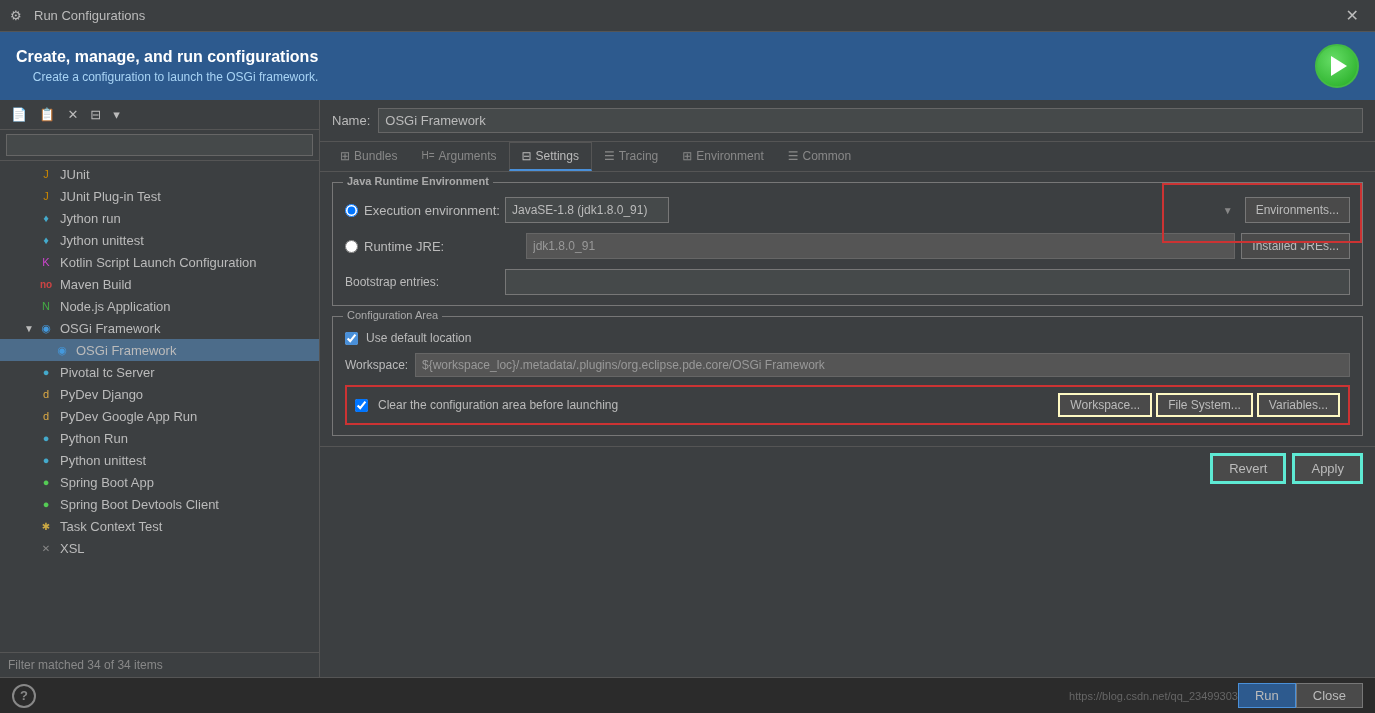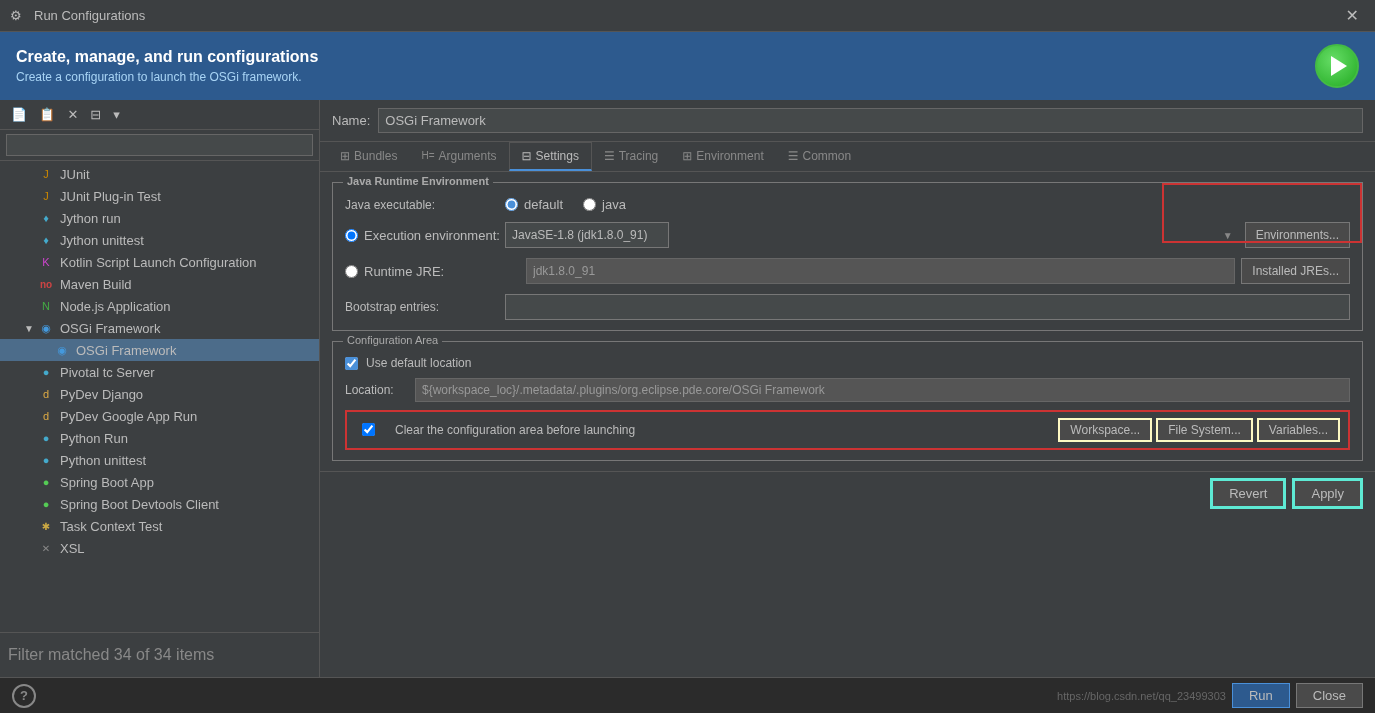--- a/index.html
+++ b/index.html
@@ -28,21 +28,21 @@
     
     .header {
       background: #2d5a8e;
       padding: 10px 16px 10px 16px;
       display: flex;
       align-items: center;
       justify-content: space-between;
       min-height: 68px;
     }
     .header-text h2 { color: white; font-size: 16px; font-weight: bold; margin-bottom: 4px; }
-    .header-text p { color: #a8d4f5; font-size: 12px; }
+    .header-text p { color: #a8d4f5; font-size: 12px; text-align: right; }
     .header-run-btn {
       width: 44px; height: 44px;
       background: radial-gradient(circle at 40% 35%, #66dd66, #22aa22);
       border-radius: 50%;
       display: flex; align-items: center; justify-content: center;
       border: 2px solid #44bb44;
       cursor: pointer;
     }
     .header-run-btn::after {
       content: '';
@@ -126,22 +126,22 @@
       font-size: 11px;
       flex-shrink: 0;
     }
     .list-item .expand-arrow {
       width: 12px;
       margin-right: 2px;
       font-size: 10px;
     }
     .sidebar-footer {
       border-top: 1px solid #555;
-      padding: 13px 8px;
-      font-size: 16px;
+      padding: 5px 8px;
+      font-size: 12px;
       color: #888;
     }
 
     
     .content {
       flex: 1;
       background: #3c3f41;
       display: flex;
       flex-direction: column;
       overflow: hidden;
@@ -359,24 +359,23 @@
     }
 
     .clear-row {
       display: flex;
       align-items: center;
       border: 2px solid #cc3333;
       padding: 6px 8px;
     }
     .clear-checkbox-area {
       display: flex;
-      align-items: flex-start;
-      gap: 20px;
-      flex: 1;
-      margin-left: 7px;
+      align-items: flex-end;
+      gap: 10px;
+      flex: 1;
     }
     .clear-buttons {
       display: flex;
       gap: 4px;
     }
     .clear-btn {
       background: #4a4a4a;
       border: 2px solid #fef9c3;
       color: #bbbbbb;
       padding: 3px 10px;
@@ -421,21 +420,20 @@
       align-items: center;
       justify-content: center;
       color: #888;
       font-size: 13px;
       cursor: pointer;
       font-weight: bold;
     }
     .footer-right {
       display: flex;
       align-items: center;
-      gap: 6px;
     }
     .footer-url {
       color: #666;
       font-size: 11px;
     }
     .footer-btn {
       background: #4a4a4a;
       border: 1px solid #777;
       color: #bbbbbb;
       padding: 4px 16px;
@@ -614,33 +612,20 @@
     </div>
 
     <div class="tab-content">
 
       <div style="margin: 10px 12px; border: 1px solid #777; position: relative;">
         <div style="position:absolute;top:-8px;left:10px;background:#3c3f41;padding:0 4px;font-size:11px;color:#aaa;font-weight:bold;">Java Runtime Environment</div>
 
         <div style="position:absolute;top:0;right:0;width:200px;height:60px;border:2px solid #cc3333;pointer-events:none;"></div>
         <div style="padding: 14px 12px 10px 12px;">
 
-          <div class="form-row">
-            <span class="form-label">Java executable:</span>
-            <div class="radio-group">
-              <label class="radio-option">
-                <input type="radio" name="java-exe" checked="" style="">
-                <span>default</span>
-              </label>
-              <label class="radio-option">
-                <input type="radio" name="java-exe" style="">
-                <span>java</span>
-              </label>
-            </div>
-          </div>
 
           <div class="env-row">
             <label class="env-radio">
               <input type="radio" name="jre-choice" checked="" style="">
               <span>Execution environment:</span>
             </label>
             <div class="select-wrapper">
               <select class="env-select">
                 <option>JavaSE-1.8 (jdk1.8.0_91)</option>
                 <option>JavaSE-11</option>
@@ -670,21 +655,21 @@
       <div style="margin: 10px 12px; border: 1px solid #777; position: relative;">
         <div style="position:absolute;top:-8px;left:10px;background:#3c3f41;padding:0 4px;font-size:11px;color:#aaa;">Configuration Area</div>
         <div style="padding: 14px 12px 10px 12px;">
 
           <div class="checkbox-row">
             <input type="checkbox" checked="" style="">
             <label class="checkbox-label">Use default location</label>
           </div>
 
           <div class="location-row">
-            <span class="location-label">Location:</span>
+            <span class="location-label">Workspace:</span>
             <input type="text" class="location-input" value="${workspace_loc}/.metadata/.plugins/org.eclipse.pde.core/OSGi Framework" style="flex: 1 1 0%; background: rgb(85, 85, 85); border: 1px solid rgb(102, 102, 102); color: rgb(153, 153, 153); padding: 3px 6px; font-size: 12px; height: 24px; outline: none;">
           </div>
 
           <div class="clear-row">
             <div class="clear-checkbox-area">
               <input type="checkbox" checked="" style="">
               <label class="checkbox-label">Clear the configuration area before launching</label>
             </div>
             <div class="clear-buttons">
               <button class="clear-btn">Workspace...</button>

